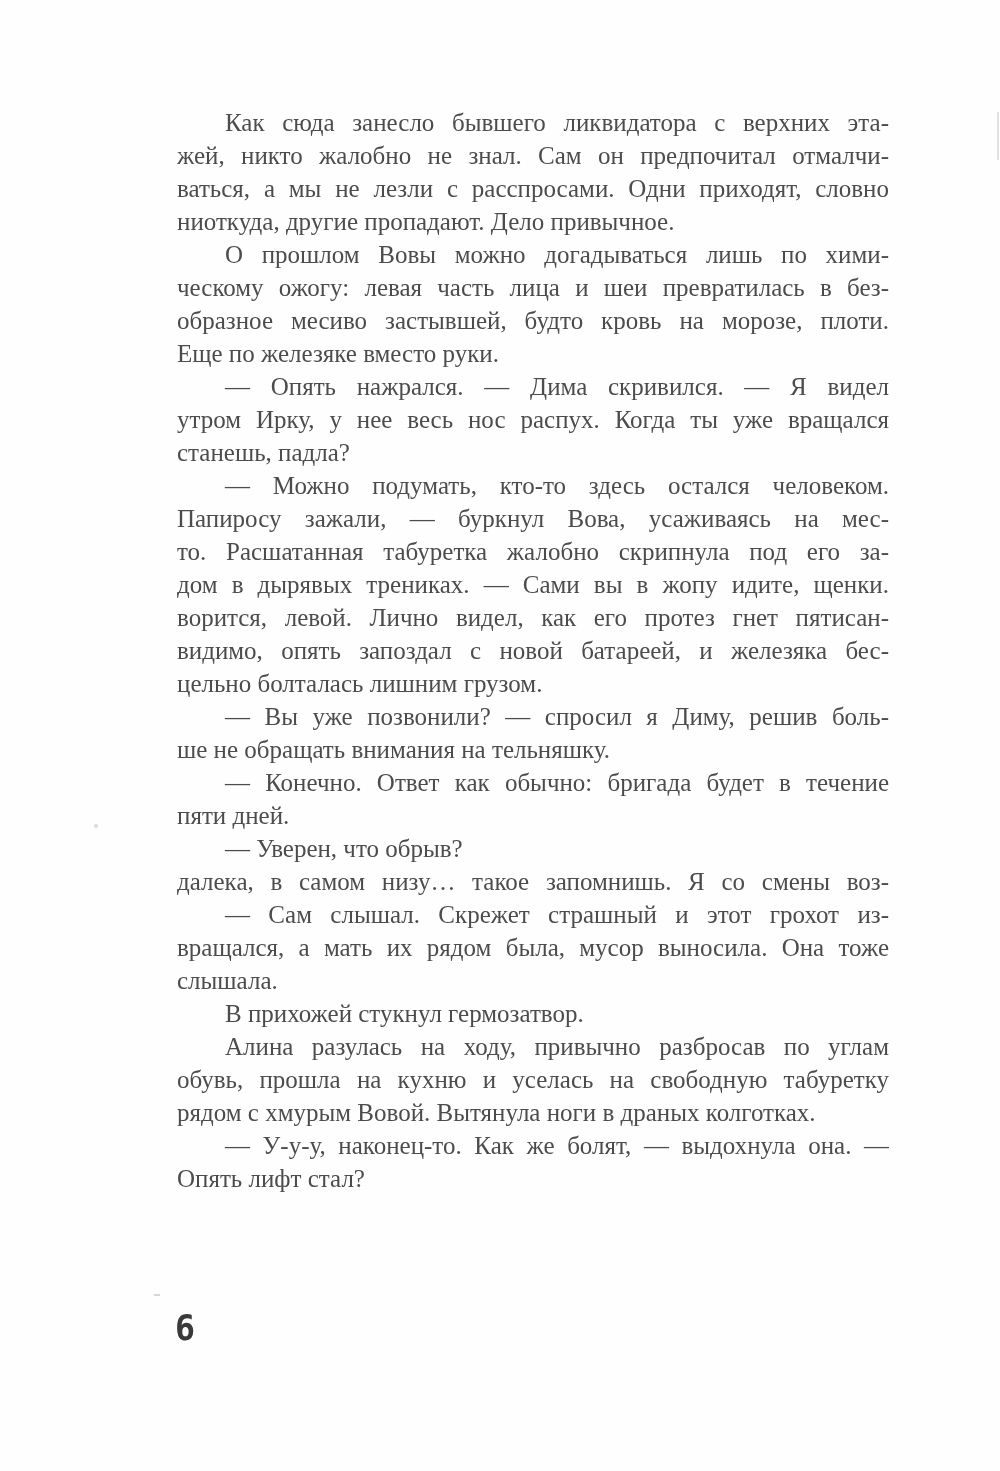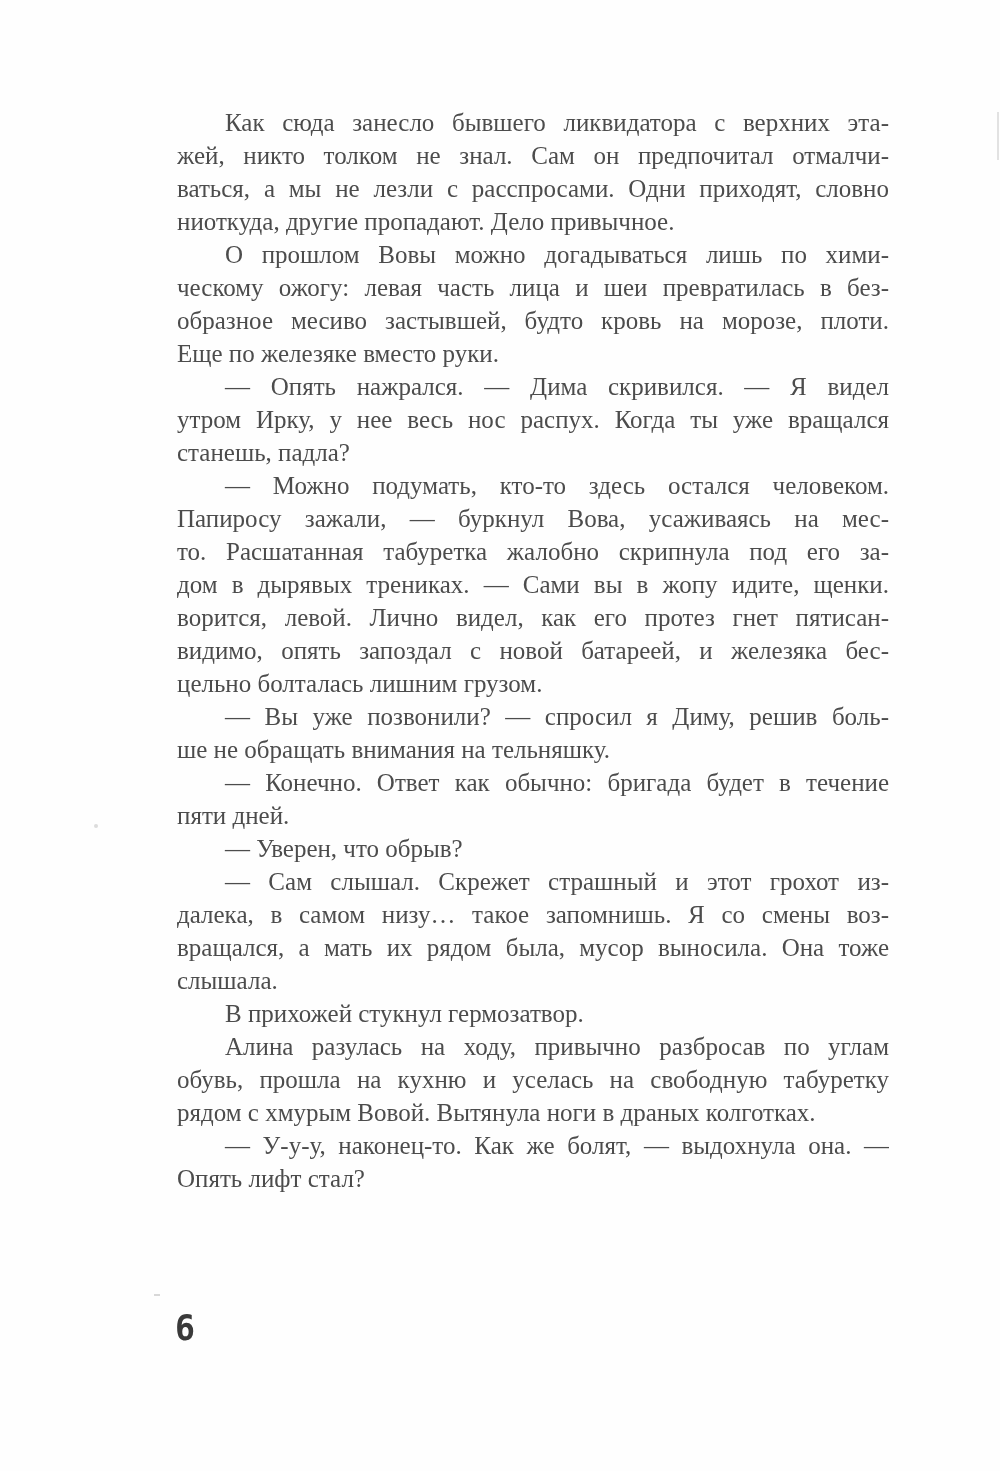--- a/index.html
+++ b/index.html
@@ -73,21 +73,21 @@
 </style>
 </head>
 <body>
 
 <div class="page">
 
   <div class="text-block">
 
     <div>
       <div class="ln ind">Как сюда занесло бывшего ликвидатора с верхних эта-</div>
-      <div class="ln">жей, никто толком не знал. Сам он предпочитал отмалчи-</div>
+      <div class="ln">жей, никто жалобно не знал. Сам он предпочитал отмалчи-</div>
       <div class="ln">ваться, а мы не лезли с расспросами. Одни приходят, словно</div>
       <div class="ln end">ниоткуда, другие пропадают. Дело привычное.</div>
     </div>
 
     <div>
       <div class="ln ind">О прошлом Вовы можно догадываться лишь по хими-</div>
       <div class="ln">ческому ожогу: левая часть лица и шеи превратилась в без-</div>
       <div class="ln">образное месиво застывшей, будто кровь на морозе, плоти.</div>
       <div class="ln end">Еще по железяке вместо руки.</div>
     </div>
@@ -119,22 +119,22 @@
     <div>
       <div class="ln ind">— Конечно. Ответ как обычно: бригада будет в течение</div>
       <div class="ln end">пяти дней.</div>
     </div>
 
     <div>
       <div class="ln ind end">— Уверен, что обрыв?</div>
     </div>
 
     <div>
+      <div class="ln">далека, в самом низу… такое запомнишь. Я со смены воз-</div>
       <div class="ln ind">— Сам слышал. Скрежет страшный и этот грохот из-</div>
-      <div class="ln">далека, в самом низу… такое запомнишь. Я со смены воз-</div>
       <div class="ln">вращался, а мать их рядом была, мусор выносила. Она тоже</div>
       <div class="ln end">слышала.</div>
     </div>
 
     <div>
       <div class="ln ind end">В прихожей стукнул гермозатвор.</div>
     </div>
 
     <div>
       <div class="ln ind">Алина разулась на ходу, привычно разбросав по углам</div>

